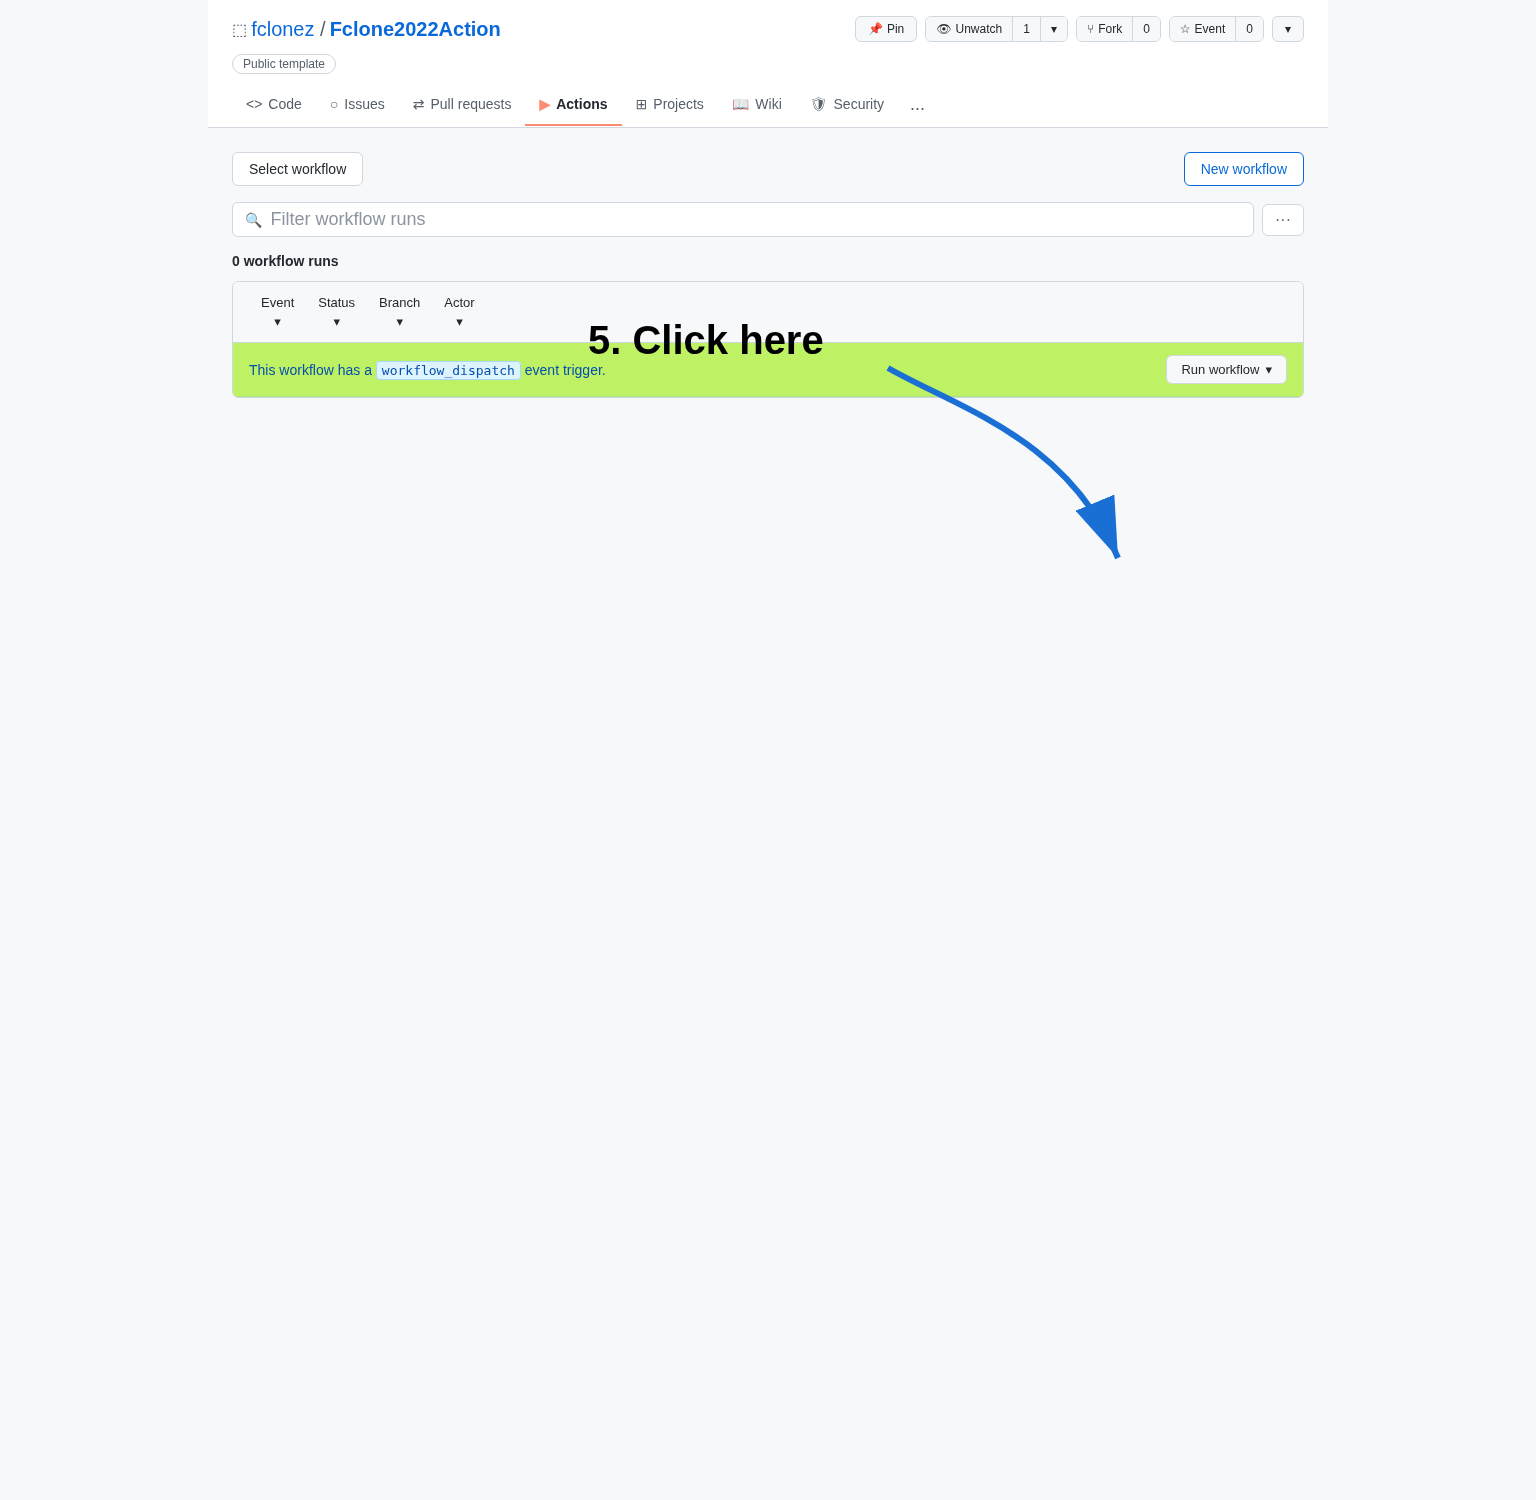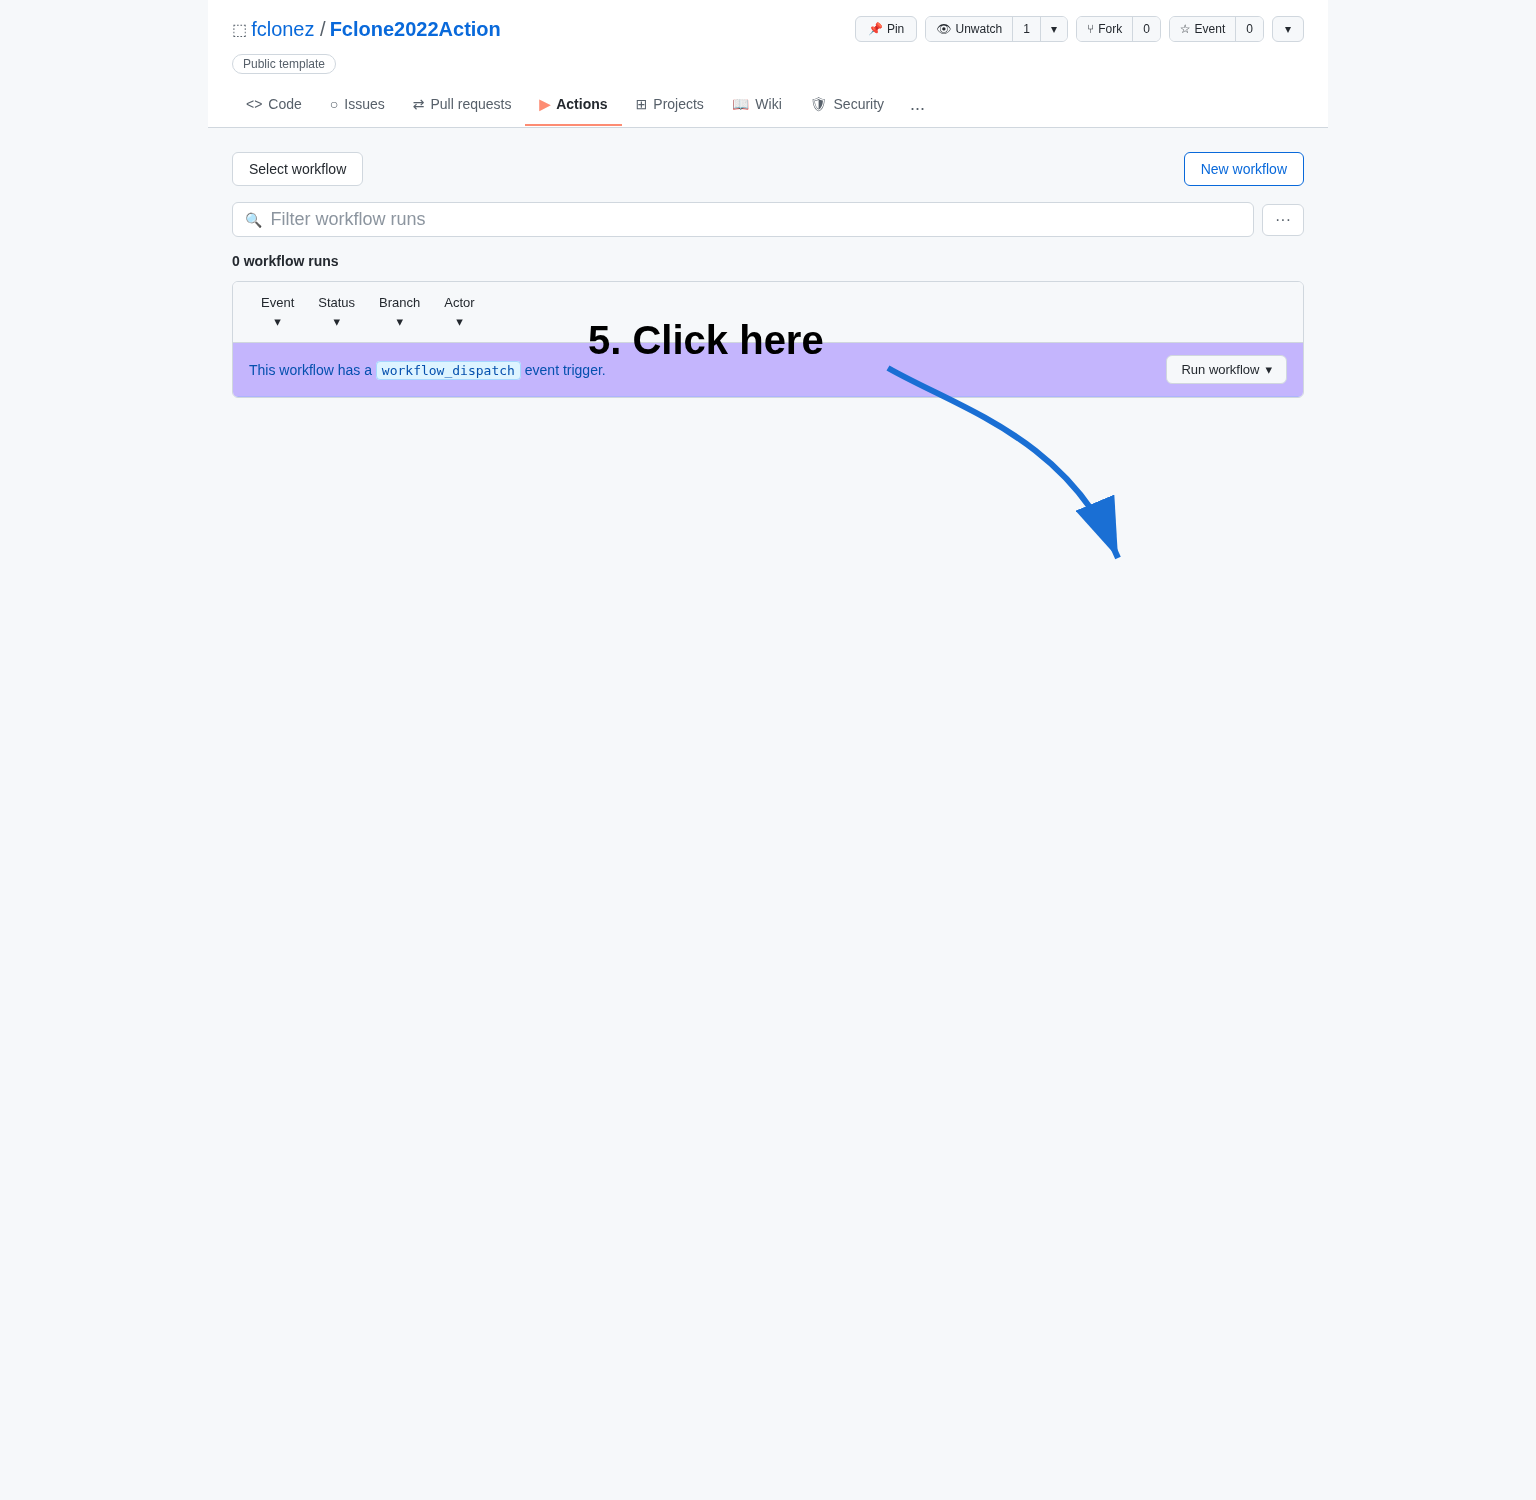--- a/index.html
+++ b/index.html
@@ -229,21 +229,21 @@
       background: transparent;
       flex-direction: column;
     }
 
     
     .dispatch-notice {
       display: flex;
       align-items: center;
       justify-content: space-between;
       padding: 12px 16px;
-      background: #c4b5fd;
+      background: #bef264;
       border-bottom: 1px solid #54aeff33;
     }
     .dispatch-notice-text {
       font-size: 14px;
       color: #0550ae;
     }
     .dispatch-notice-text code {
       background: #ddf4ff;
       border: 1px solid #54aeff66;
       border-radius: 4px;

